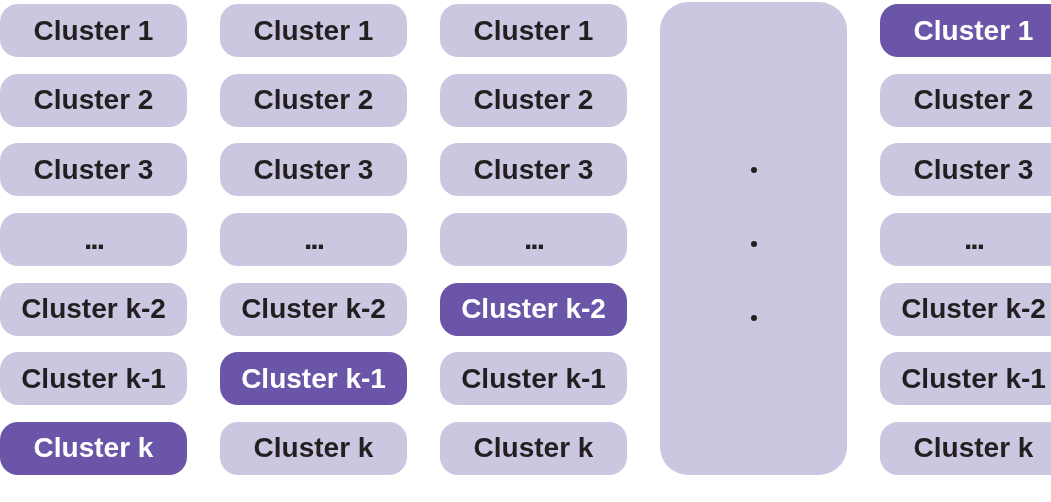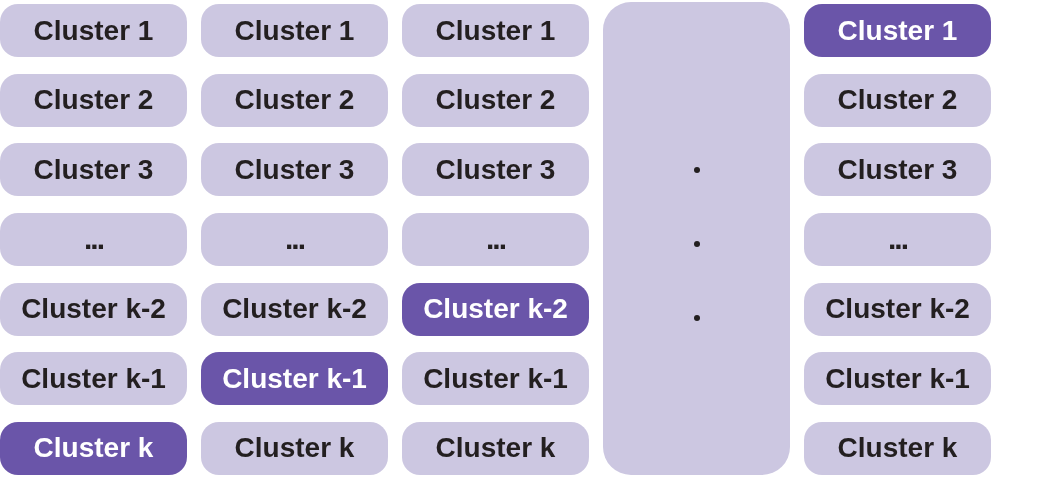--- a/index.html
+++ b/index.html
@@ -2,21 +2,21 @@
 <html><head>
 <meta charset="utf-8">
 <style>
   html,body { margin:0; padding:0; background:#ffffff; }
   .canvas {
     position: relative;
     width: 1051px;
     height: 478px;
     background: #ffffff;
     display: flex;
-    gap: 14px;
+    gap: 33px;
     font-family: "Liberation Sans", sans-serif;
     overflow: hidden;
   }
   .col {
     width: 187px;
     flex: 0 0 187px;
     display: flex;
     flex-direction: column;
     justify-content: space-between;
     padding: 4px 0 3px 0;

